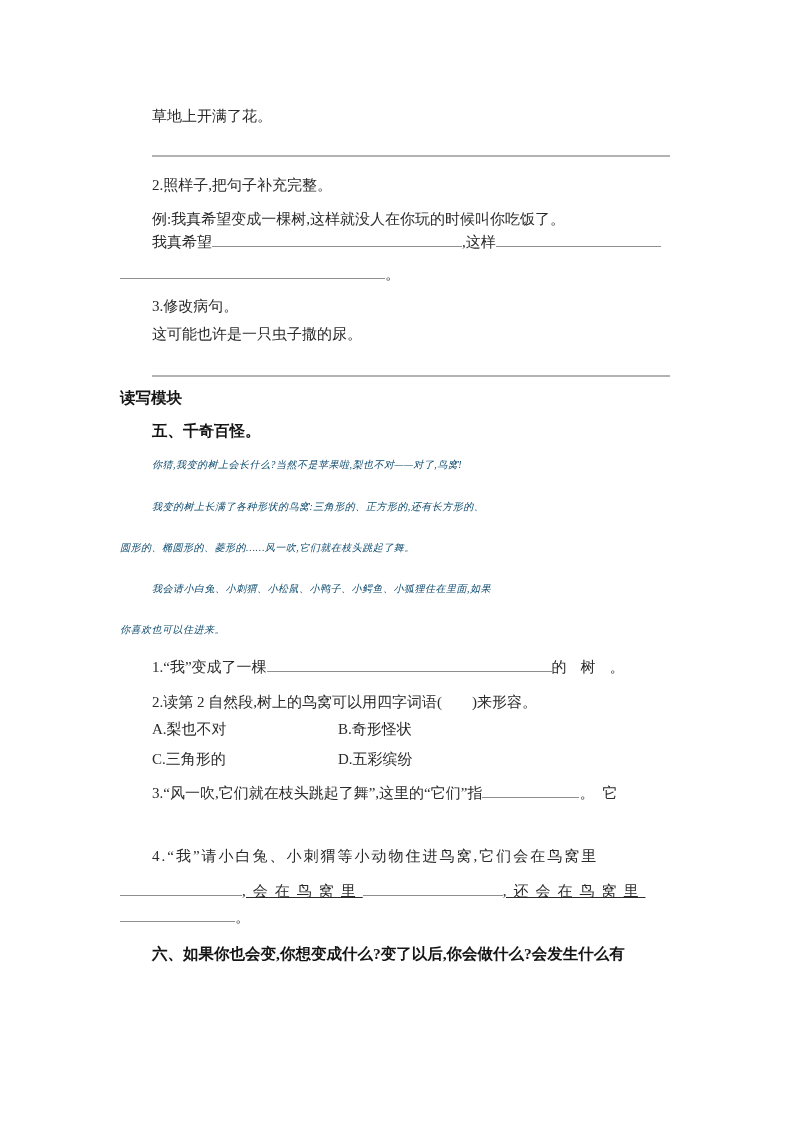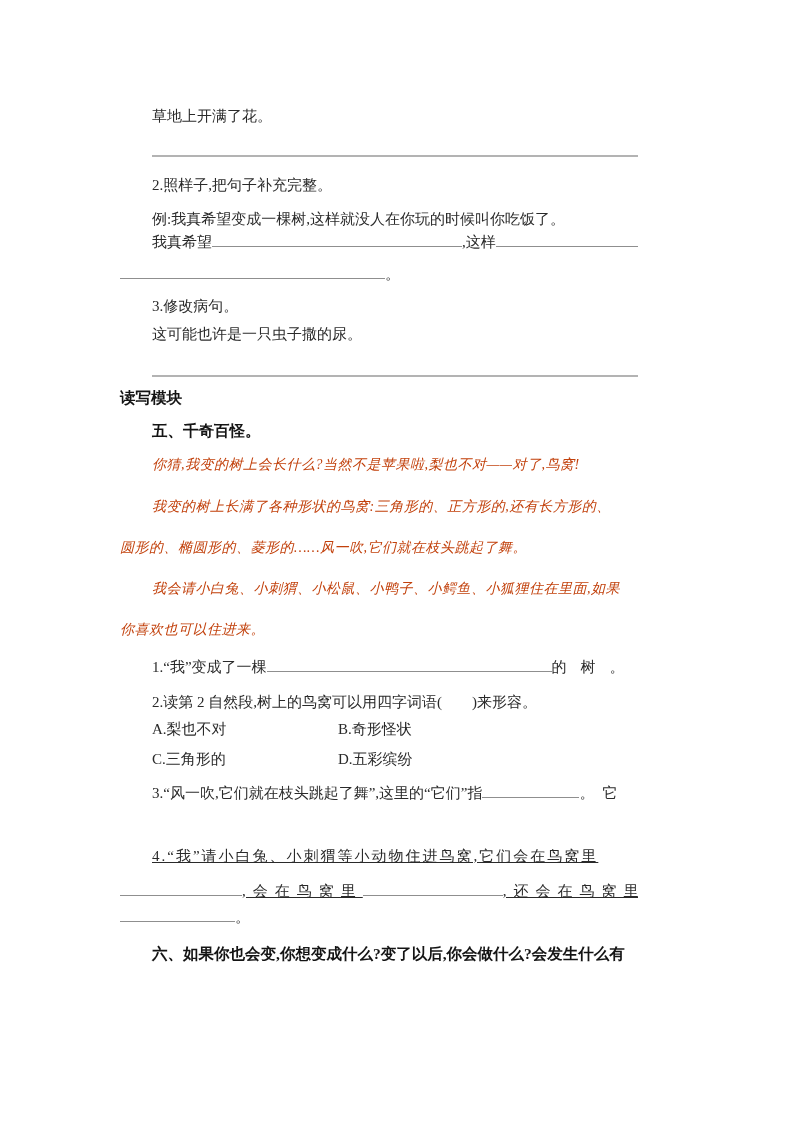--- a/index.html
+++ b/index.html
@@ -10,20 +10,21 @@
     --paper: #ffffff;
   }
   html,body{margin:0;padding:0;background:var(--paper);}
   .page{
     position:relative;
     width:638px;
     height:1122px;
     background:var(--paper);
     font-family:"Liberation Serif", serif;
     overflow:hidden;
+    padding-left:32px;
   }
   .ln{
     position:absolute;
     left:120px;
     width:566px;
     font-size:15px;
     line-height:19px;
     color:var(--text);
     white-space:nowrap;
   }
@@ -36,34 +37,34 @@
     background:var(--divider);
   }
   .bold-h{
     font-family:Liberation Serif, serif;
     font-weight:700;
     font-size:15.5px;
     color:var(--heading);
   }
   .kai{
     font-style:italic;
-    font-size:14px;
+    font-size:10px;
     letter-spacing:0.5px;
-    color:#c2410c;
+    color:#0c4a6e;
   }
   .blank{
     display:inline-block;
     height:12px;
     border-bottom:1px solid var(--underline);
   }
   .b250{width:250px;} .b165{width:165px;} .b265{width:265px;}
   .b285{width:285px;} .b97{width:97px;}  .b99{width:99px;}
   .b122{width:122px;} .b140{width:140px;} .b115{width:115px;}
   .opt{display:inline-block;width:186px;}
-  .sp-med{letter-spacing:2px;text-decoration:underline;}
+  .sp-med{letter-spacing:2px;}
   .sp-wide{letter-spacing:7px;text-decoration:underline;}
   .just3{letter-spacing:14px;}
   .just2{letter-spacing:8px;}
 </style>
 </head>
 <body>
 
 <div class="page">
 
   <div class="ln ind" style="top:107px">草地上开满了花。</div>

